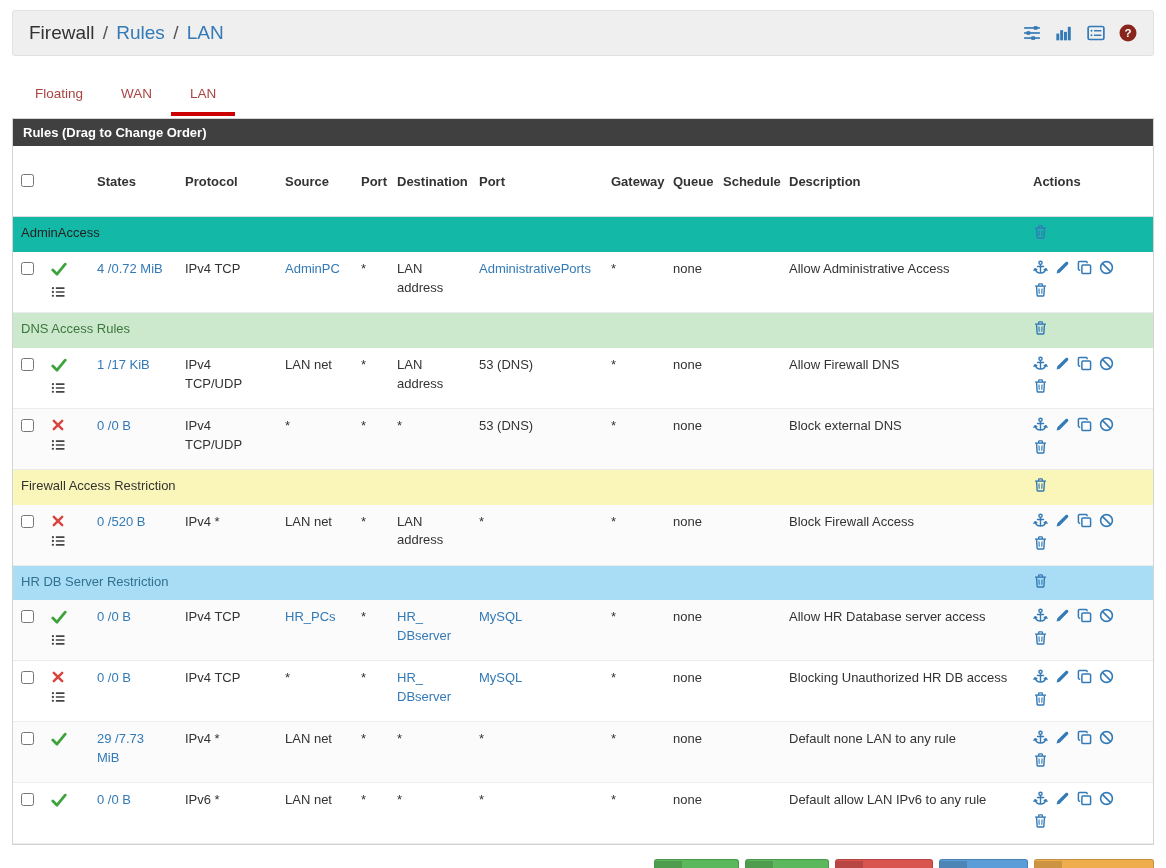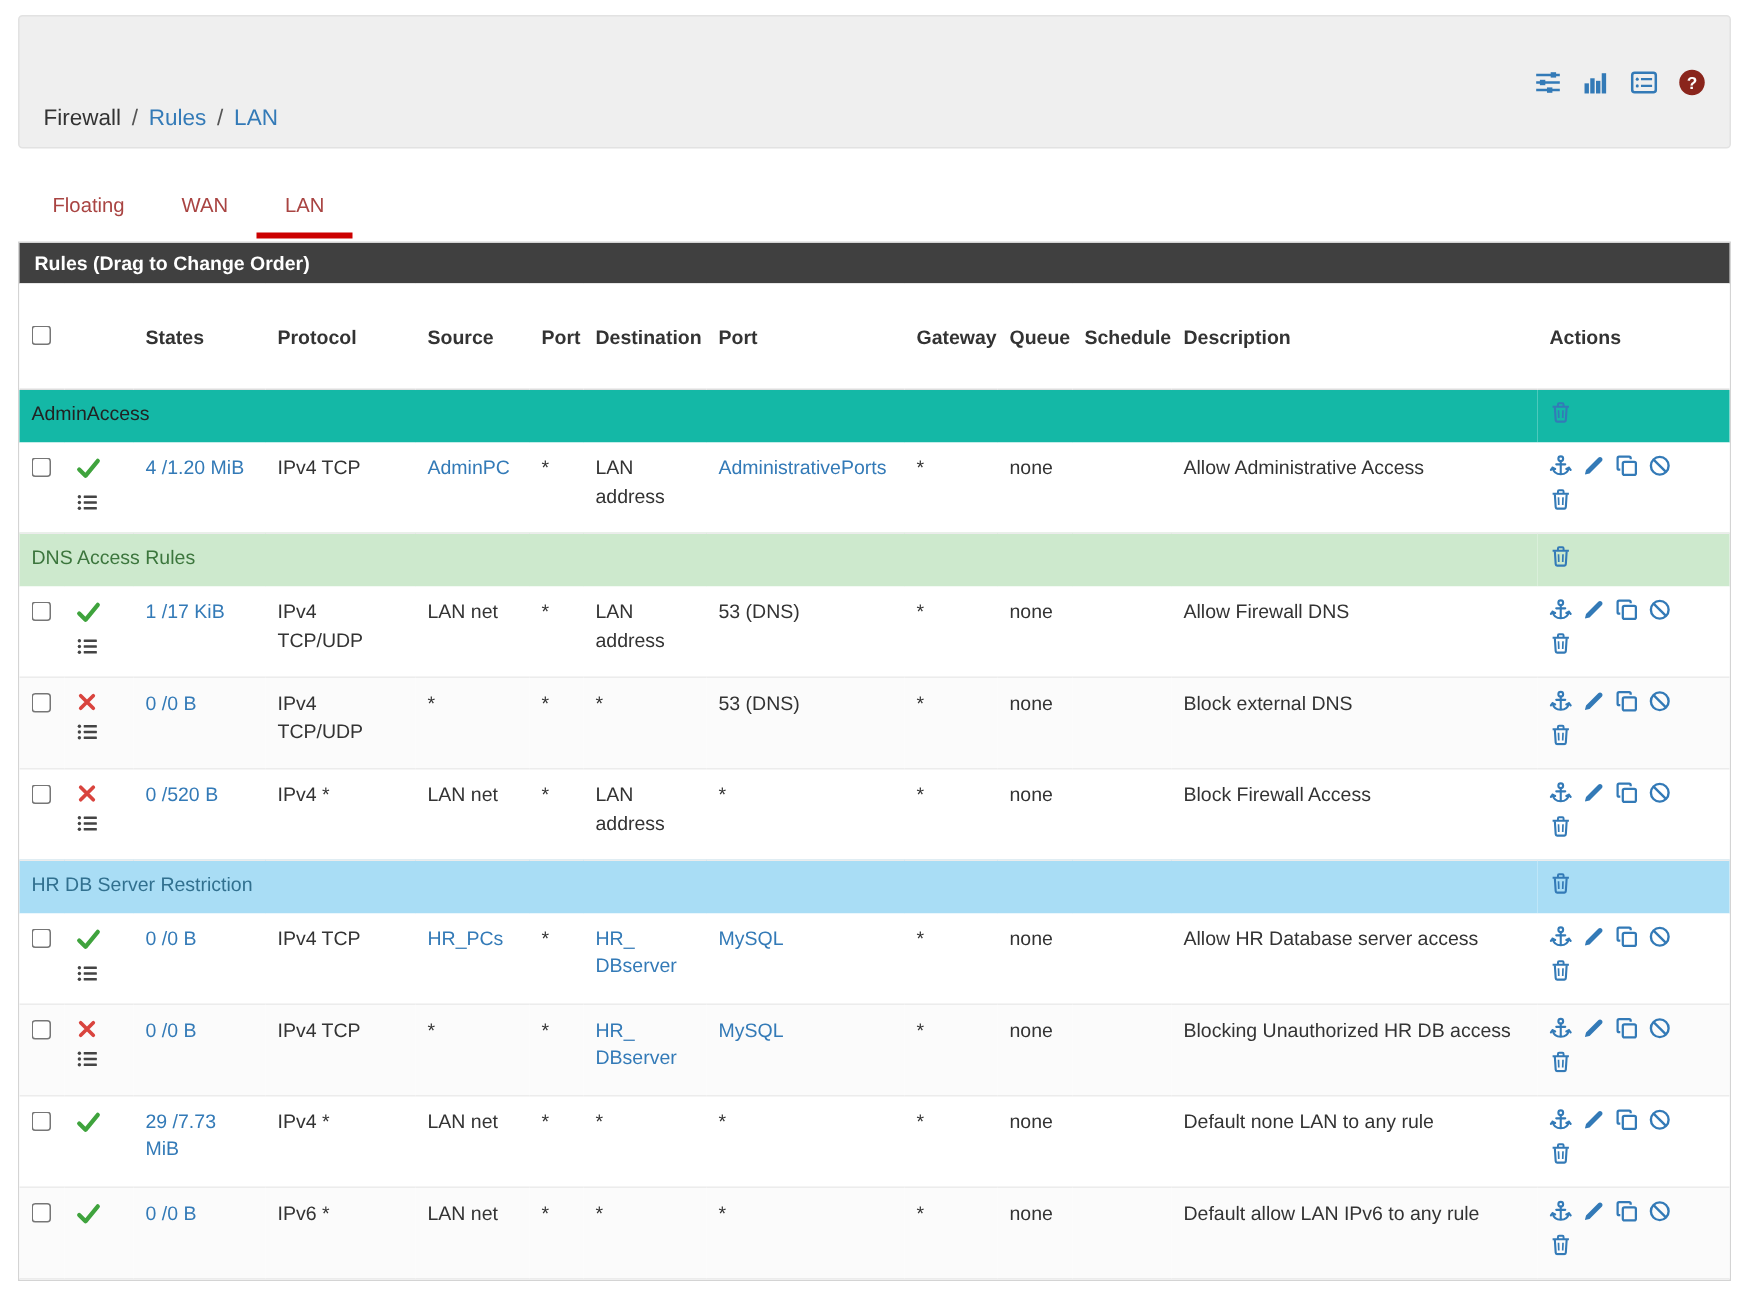--- a/index.html
+++ b/index.html
@@ -16,21 +16,21 @@
   
   .topbar {
     background: #efefef;
     border: 1px solid #e2e2e2;
     border-radius: 3px;
     padding: 11px 16px;
     display: flex;
     justify-content: space-between;
     align-items: center;
   }
-  .breadcrumb { font-size: 15px; color: #333; margin-top: 48px; }
+  .breadcrumb { font-size: 19px; color: #333; }
   .breadcrumb .crumb-sep { color: #555; margin: 0 3px; }
   .breadcrumb a { color: var(--link, #337ab7); text-decoration: none; cursor: pointer; }
   .topbar-icons { display: flex; gap: 14px; align-items: center; }
   .topbar-icons .svgicn { cursor: pointer; }
 
   .svgicn { display: inline-block; line-height: 0; }
   .svgicn svg { width: 100%; height: 100%; display: block; }
 
   
   .tabs { display: flex; margin-top: 16px; padding: 0 4px; align-items: flex-end; }
@@ -218,21 +218,21 @@
                     <circle cx="2.2" cy="3.6" r="1.3" fill="currentColor"></circle>
                     <rect x="5.5" y="2.7" width="10" height="1.8" rx="0.4" fill="currentColor"></rect>
                     <circle cx="2.2" cy="8" r="1.3" fill="currentColor"></circle>
                     <rect x="5.5" y="7.1" width="10" height="1.8" rx="0.4" fill="currentColor"></rect>
                     <circle cx="2.2" cy="12.4" r="1.3" fill="currentColor"></circle>
                     <rect x="5.5" y="11.5" width="10" height="1.8" rx="0.4" fill="currentColor"></rect>
                   </svg>
                 </span>
               </div>
             </td>
-            <td><a href="#">4 /1.20 MiB</a></td>
+            <td><a href="#">4 /0.72 MiB</a></td>
             <td><span>IPv4 TCP</span></td>
             <td><a href="#">AdminPC</a></td>
             <td><span>*</span></td>
             <td><span>LAN address</span></td>
             <td><a href="#">AdministrativePorts</a></td>
             <td><span>*</span></td>
             <td><span>none</span></td>
             <td><span></span></td>
             <td><span>Allow Administrative Access</span></td>
             <td class="actions-cell">
@@ -416,20 +416,30 @@
                   <svg viewBox="0 0 16 16">
                     <path d="M3.8 4.8 L4.4 14 C4.43 14.5 4.9 15 5.4 15 H10.6 C11.1 15 11.57 14.5 11.6 14 L12.2 4.8" fill="none" stroke="currentColor" stroke-width="1.5"></path>
                     <line x1="2.2" y1="4.4" x2="13.8" y2="4.4" stroke="currentColor" stroke-width="1.5"></line>
                     <path d="M6 4.2 V2.8 C6 2.35 6.35 2 6.8 2 H9.2 C9.65 2 10 2.35 10 2.8 V4.2" fill="none" stroke="currentColor" stroke-width="1.4"></path>
                     <line x1="6.4" y1="7" x2="6.6" y2="12.5" stroke="currentColor" stroke-width="1.2"></line>
                     <line x1="9.6" y1="7" x2="9.4" y2="12.5" stroke="currentColor" stroke-width="1.2"></line>
                   </svg>
                 </span>
               </div>
             </td>
+          </tr>
+          <tr class="separator-row" style="background: rgb(250, 245, 185);">
+            <td colspan="12"><span class="sep-label" style="color:#333333">Firewall Access Restriction</span></td>
+            <td class="sep-trash-cell"><span class="svgicn" style="color:#337ab7;width:15px;height:15px"><svg viewBox="0 0 16 16">
+                  <path d="M3.8 4.8 L4.4 14 C4.43 14.5 4.9 15 5.4 15 H10.6 C11.1 15 11.57 14.5 11.6 14 L12.2 4.8" fill="none" stroke="currentColor" stroke-width="1.5"></path>
+                  <line x1="2.2" y1="4.4" x2="13.8" y2="4.4" stroke="currentColor" stroke-width="1.5"></line>
+                  <path d="M6 4.2 V2.8 C6 2.35 6.35 2 6.8 2 H9.2 C9.65 2 10 2.35 10 2.8 V4.2" fill="none" stroke="currentColor" stroke-width="1.4"></path>
+                  <line x1="6.4" y1="7" x2="6.6" y2="12.5" stroke="currentColor" stroke-width="1.2"></line>
+                  <line x1="9.6" y1="7" x2="9.4" y2="12.5" stroke="currentColor" stroke-width="1.2"></line>
+                </svg></span></td>
           </tr>
           <tr class="rule-row">
             <td class="cb-cell"><input type="checkbox" style=""></td>
             <td>
               <div class="state-wrap">
                 <span class="svgicn" style="color:#d9443e;width:14px;height:14px">
                   <svg viewBox="0 0 16 16">
                     <path d="M3.2 3.2 L12.8 12.8 M12.8 3.2 L3.2 12.8" stroke="currentColor" stroke-width="2.8" stroke-linecap="round"></path>
                   </svg>
                 </span>

